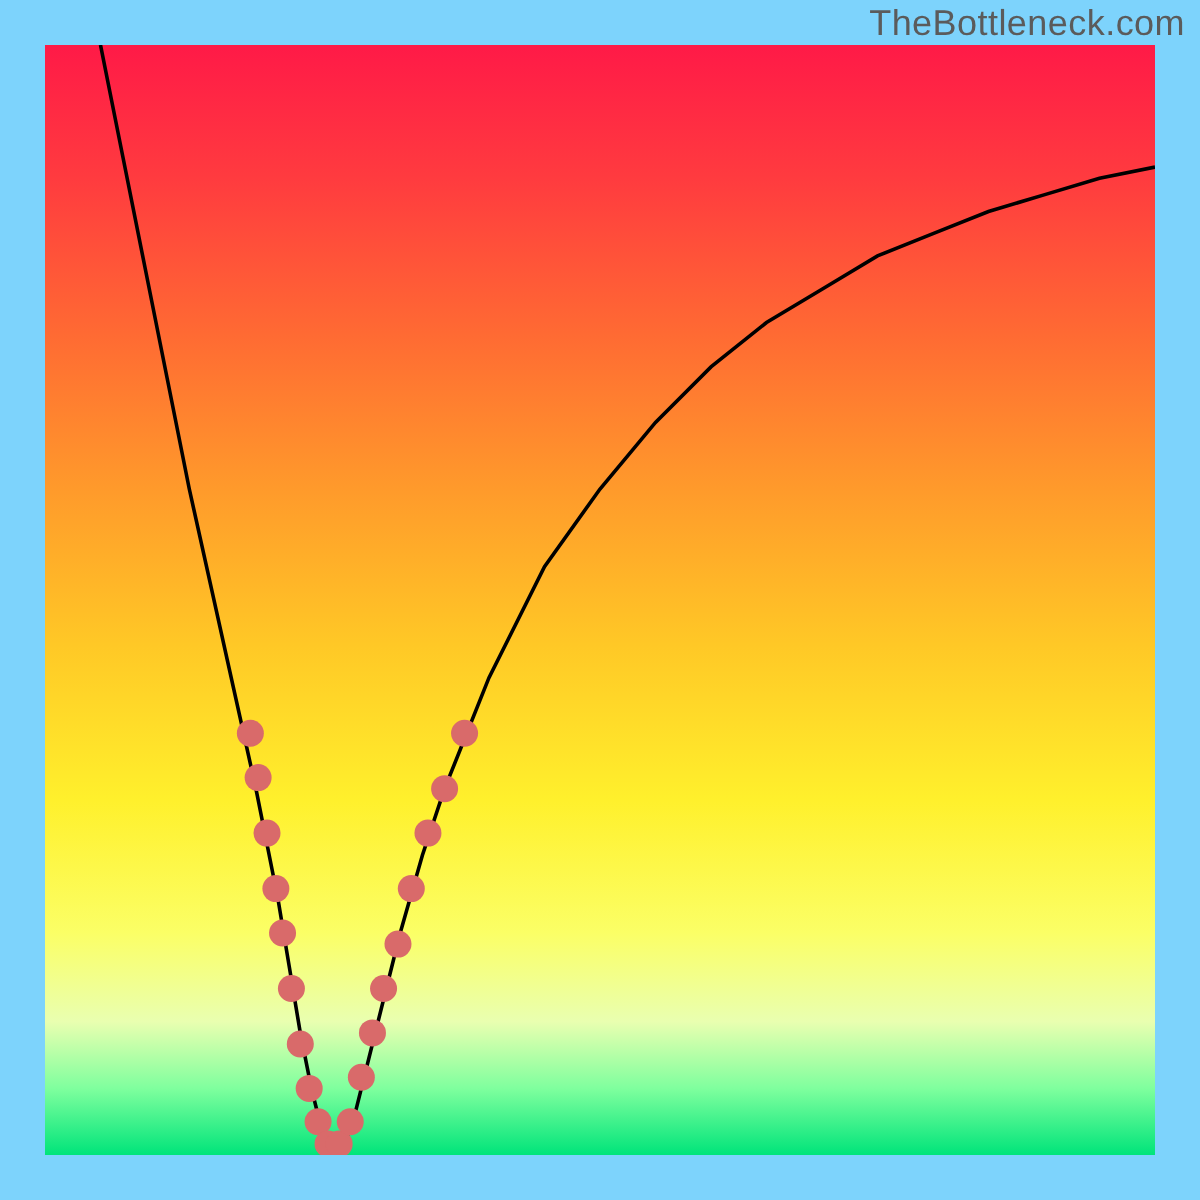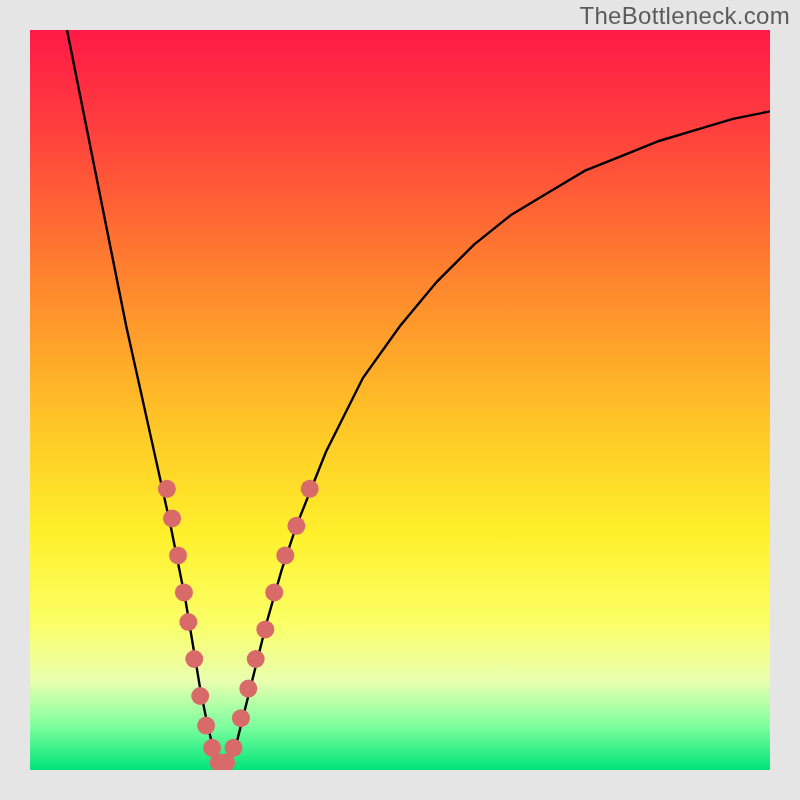--- a/index.html
+++ b/index.html
@@ -10,21 +10,21 @@
     overflow: hidden;
     background: #000;
     font-family: Arial, Helvetica, sans-serif;
   }
   .frame {
     position: absolute;
     left: 0;
     top: 0;
     width: 800px;
     height: 800px;
-    background: #e5e5e5;
+    background: #7dd3fc;
   }
   .plot-area {
     position: absolute;
     left: 30px;
     top: 30px;
     width: 740px;
     height: 740px;
     background: linear-gradient(to bottom,
       #ff1a47 0%,
       #ff3b3f 12%,

